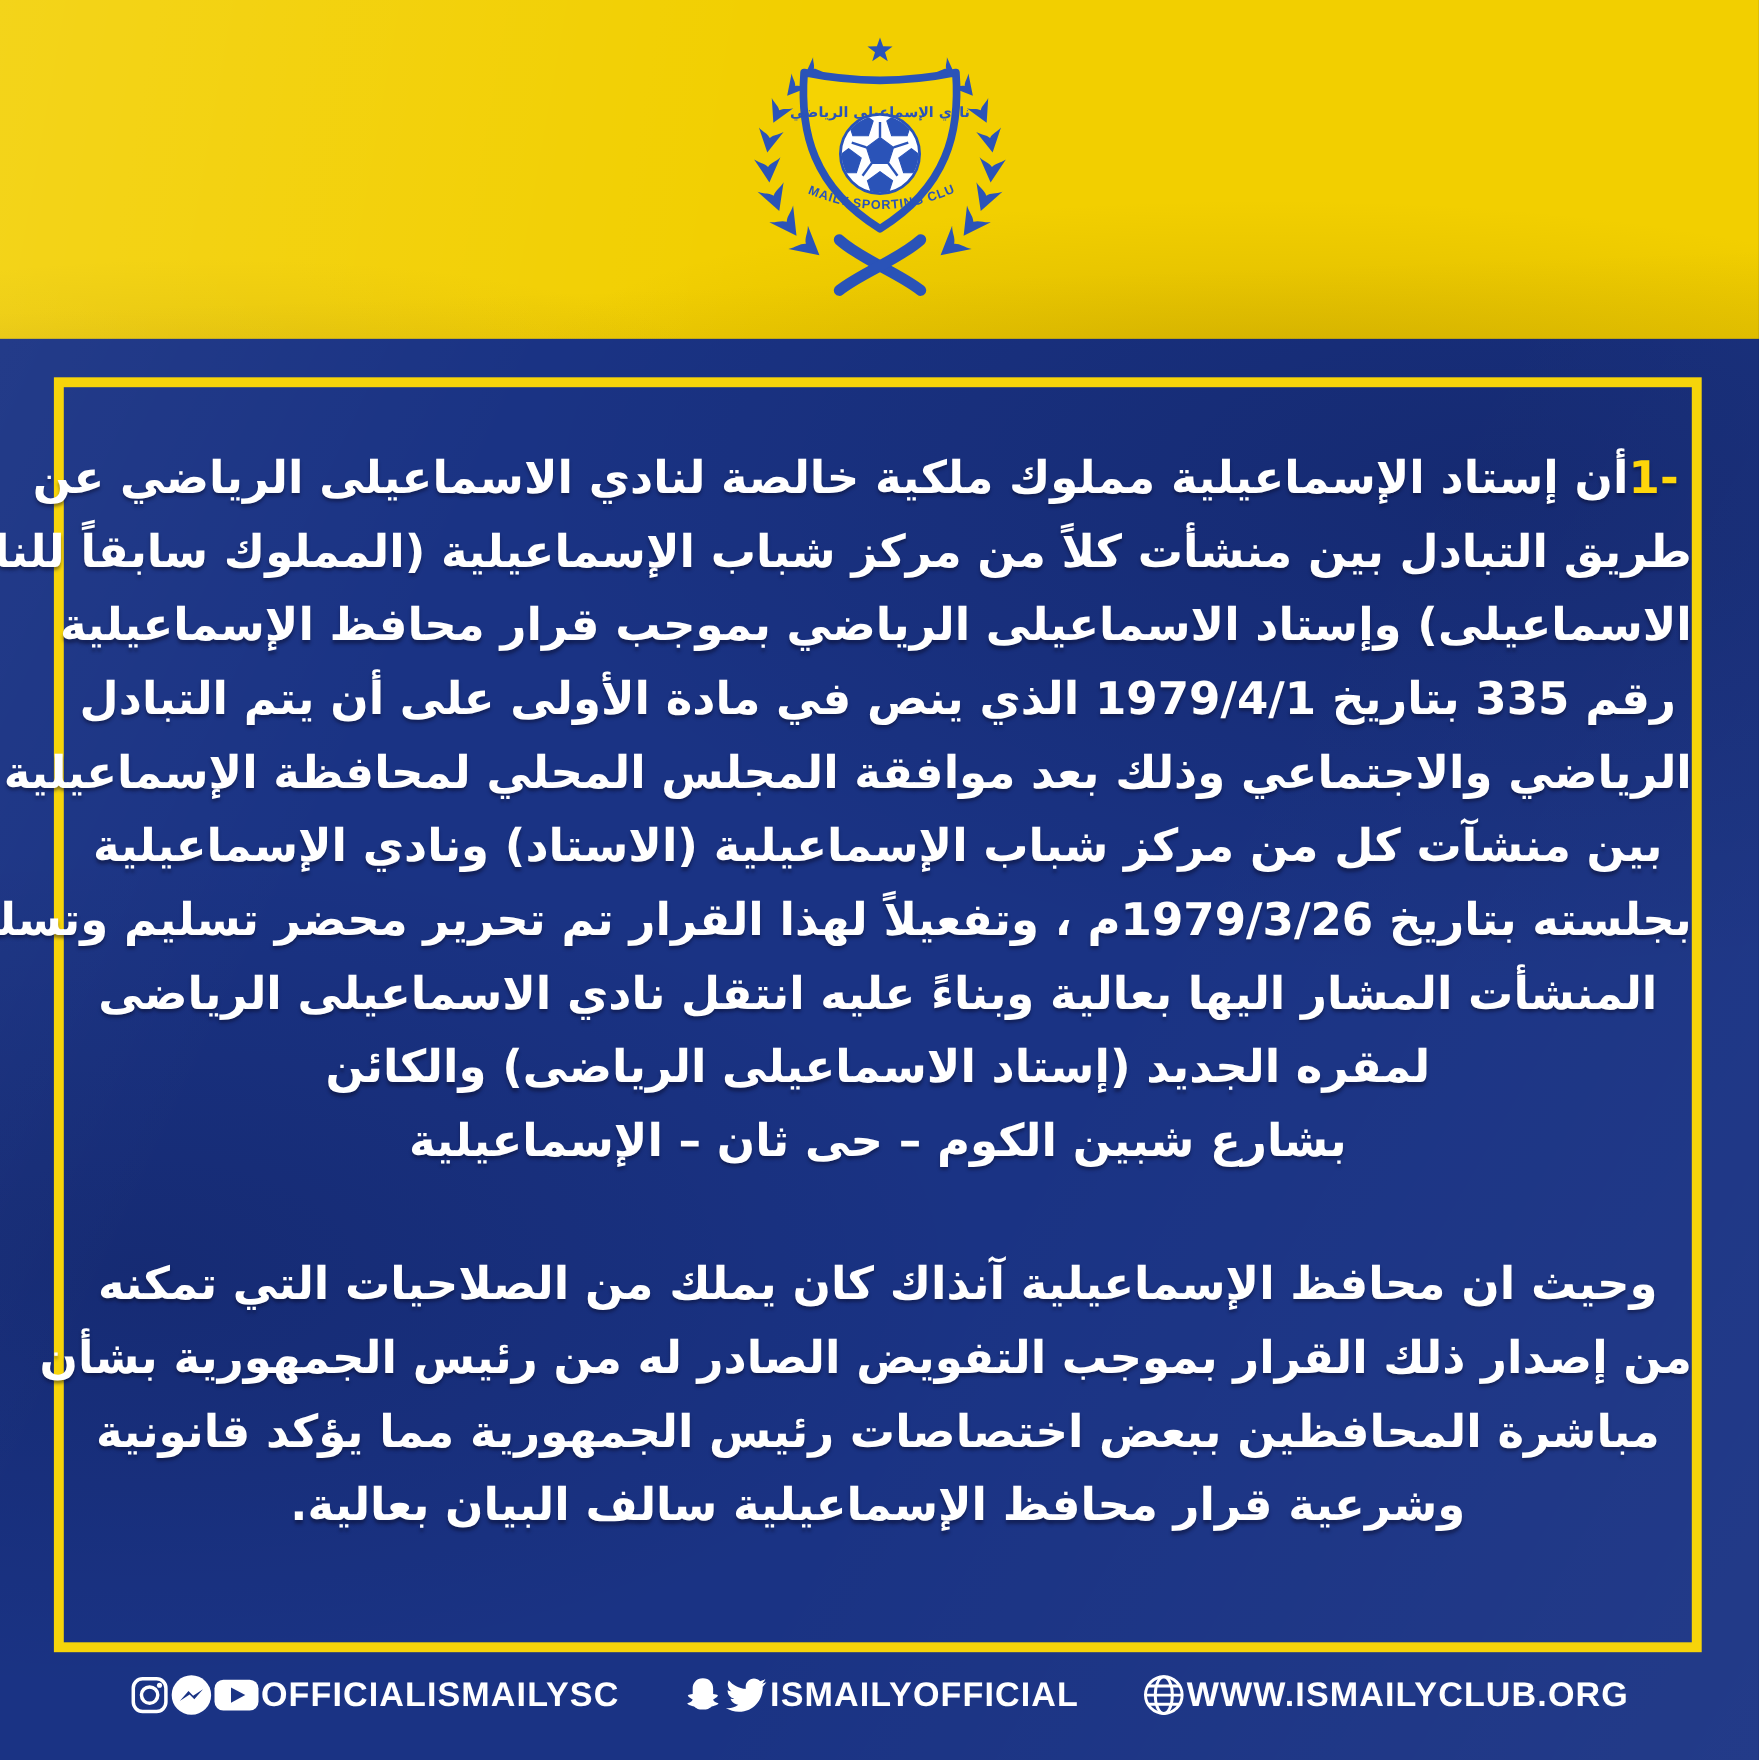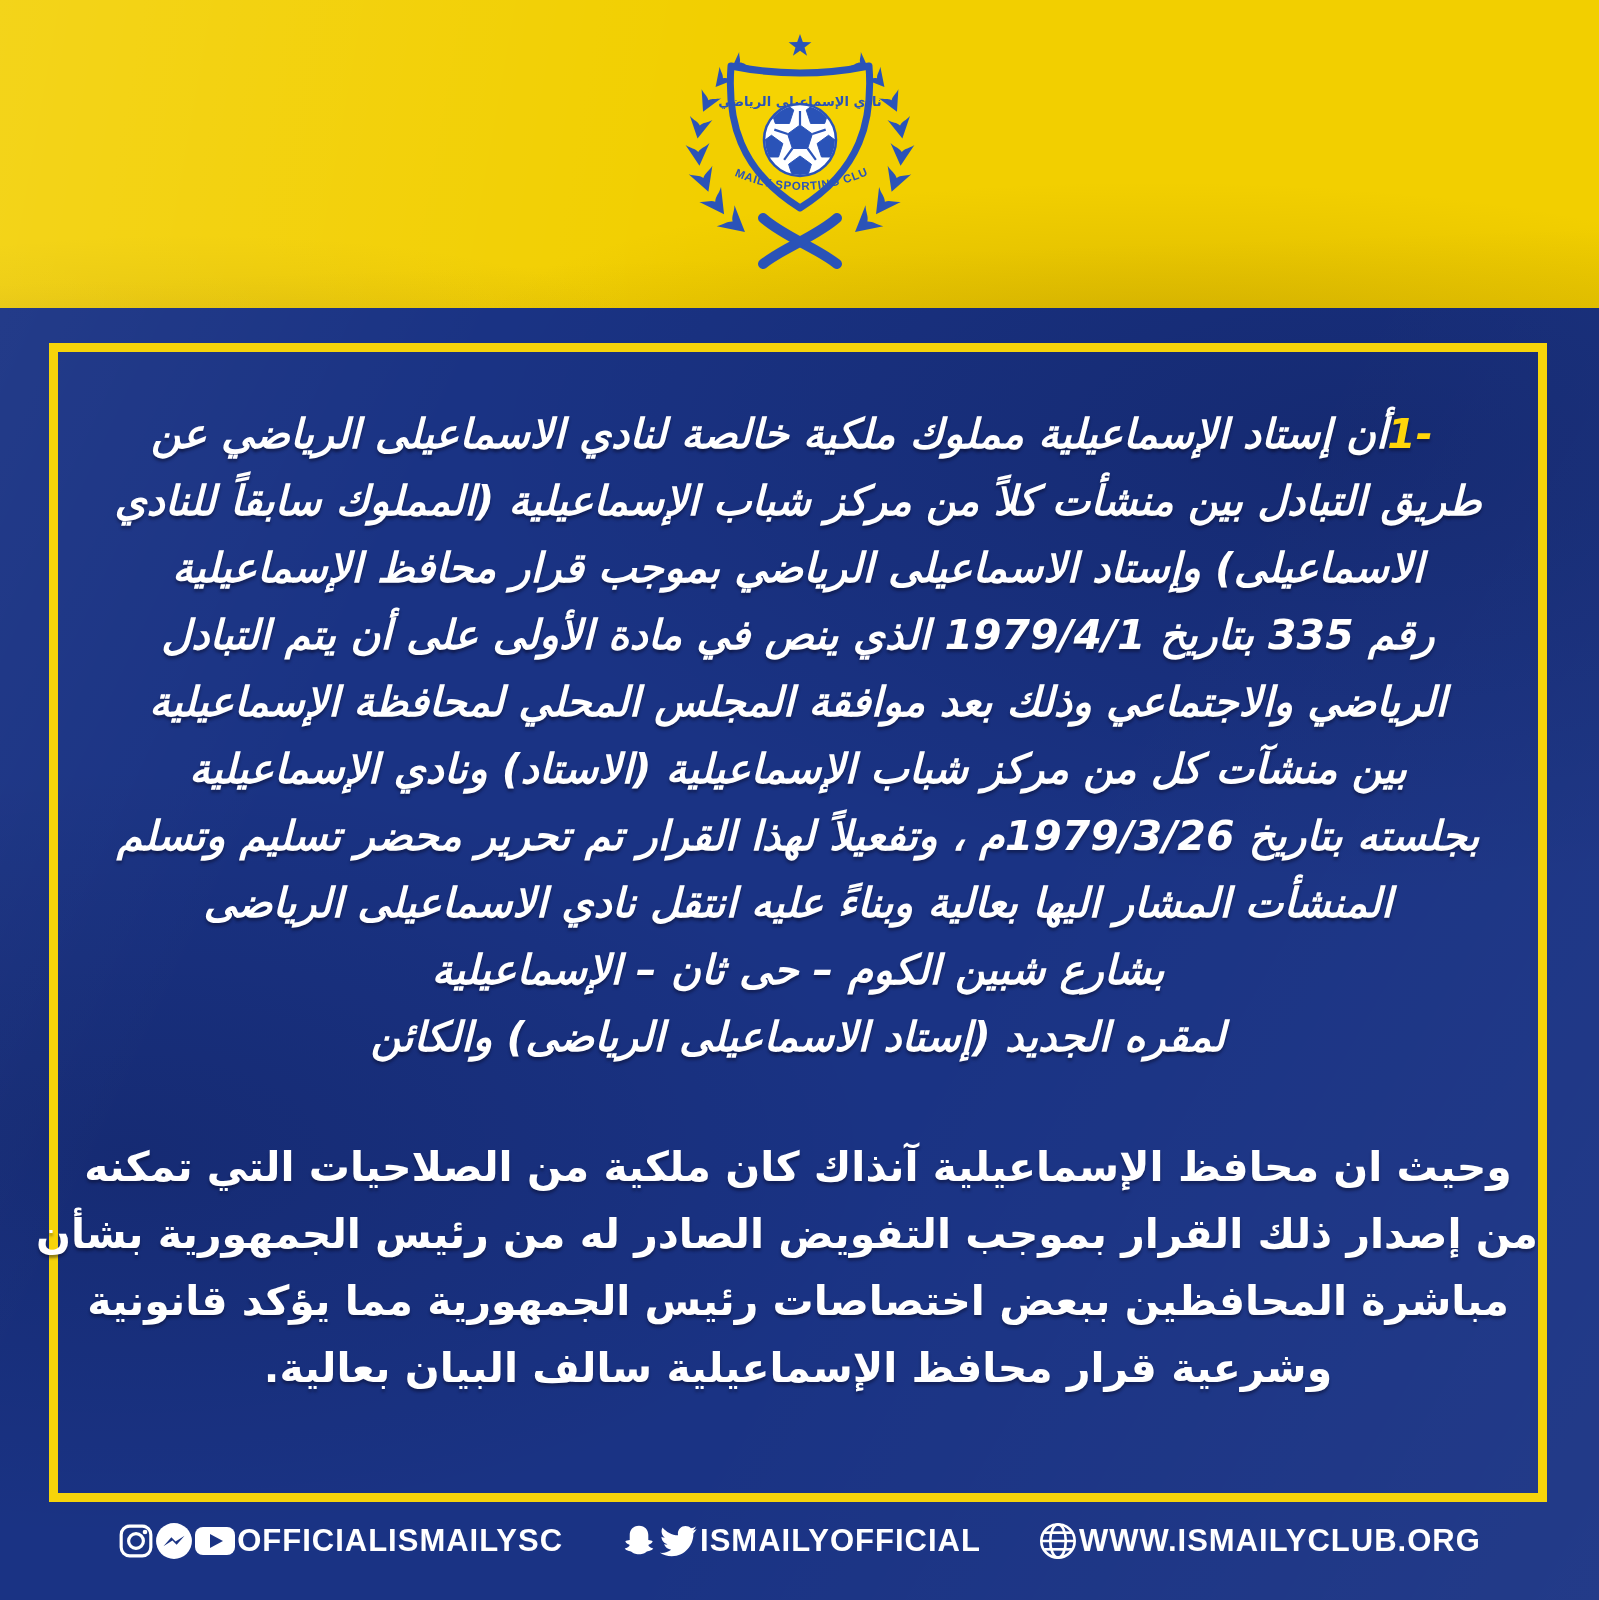--- a/index.html
+++ b/index.html
@@ -21,21 +21,21 @@
       radial-gradient(60% 70% at 72% 108%, rgba(130,98,0,0.20), rgba(130,98,0,0) 70%),
       radial-gradient(45% 55% at 12% 112%, rgba(130,98,0,0.14), rgba(130,98,0,0) 65%),
       linear-gradient(178deg, rgba(0,0,0,0) 78%, rgba(120,90,0,0.10) 100%);
   }
   .logo-wrap{position:absolute;left:50%;top:20px;transform:translateX(-50%);width:270px;height:262px;}
   .statement-box{
     position:absolute;left:49px;top:343px;width:1498px;height:1159px;
     border:9px solid #f6d40a;box-sizing:border-box;
   }
   .para{direction:rtl;}
-  .para1{margin-top:49px;font-style:italic;}
+  .para1{margin-top:49px;}
   .para2{margin-top:63px;}
   .line{
     height:67px;line-height:67px;font-size:41px;font-weight:700;color:#ffffff;
     text-align:center;white-space:nowrap;
     font-family:"DejaVu Sans",sans-serif;
     text-shadow:0 3px 3px rgba(8,12,40,0.45);
   }
   .num{color:#ffd60a;display:inline-block;direction:ltr;margin-inline-end:12px;}
   .footer{
     position:absolute;left:0;right:0;top:1512px;height:58px;
@@ -126,25 +126,25 @@
       <div class="line">
         <span class="num">1-</span><span>أن إستاد الإسماعيلية مملوك ملكية خالصة لنادي الاسماعيلى الرياضي عن</span>
       </div>
       <div class="line">طريق التبادل بين منشأت كلاً من مركز شباب الإسماعيلية (المملوك سابقاً للنادي</div>
       <div class="line">الاسماعيلى) وإستاد الاسماعيلى الرياضي بموجب قرار محافظ الإسماعيلية</div>
       <div class="line">رقم 335 بتاريخ 1979/4/1 الذي ينص في مادة الأولى على أن يتم التبادل</div>
       <div class="line">الرياضي والاجتماعي وذلك بعد موافقة المجلس المحلي لمحافظة الإسماعيلية</div>
       <div class="line">بين منشآت كل من مركز شباب الإسماعيلية (الاستاد) ونادي الإسماعيلية</div>
       <div class="line">بجلسته بتاريخ 1979/3/26م ، وتفعيلاً لهذا القرار تم تحرير محضر تسليم وتسلم</div>
       <div class="line">المنشأت المشار اليها بعالية وبناءً عليه انتقل نادي الاسماعيلى الرياضى</div>
+      <div class="line">لمقره الجديد (إستاد الاسماعيلى الرياضى) والكائن</div>
       <div class="line">بشارع شبين الكوم – حى ثان – الإسماعيلية</div>
-      <div class="line">لمقره الجديد (إستاد الاسماعيلى الرياضى) والكائن</div>
     </div>
     <div class="para para2">
-      <div class="line">وحيث ان محافظ الإسماعيلية آنذاك كان ملكية من الصلاحيات التي تمكنه</div>
+      <div class="line">وحيث ان محافظ الإسماعيلية آنذاك كان يملك من الصلاحيات التي تمكنه</div>
       <div class="line">من إصدار ذلك القرار بموجب التفويض الصادر له من رئيس الجمهورية بشأن</div>
       <div class="line">مباشرة المحافظين ببعض اختصاصات رئيس الجمهورية مما يؤكد قانونية</div>
       <div class="line">وشرعية قرار محافظ الإسماعيلية سالف البيان بعالية.</div>
     </div>
   </div>
 
   <div class="footer">
     <div class="grp">
       <svg class="icon" width="36" height="36" viewBox="0 0 34 34">
         <rect x="3" y="3" width="28" height="28" rx="8" fill="none" stroke="#ffffff" stroke-width="3"></rect>

